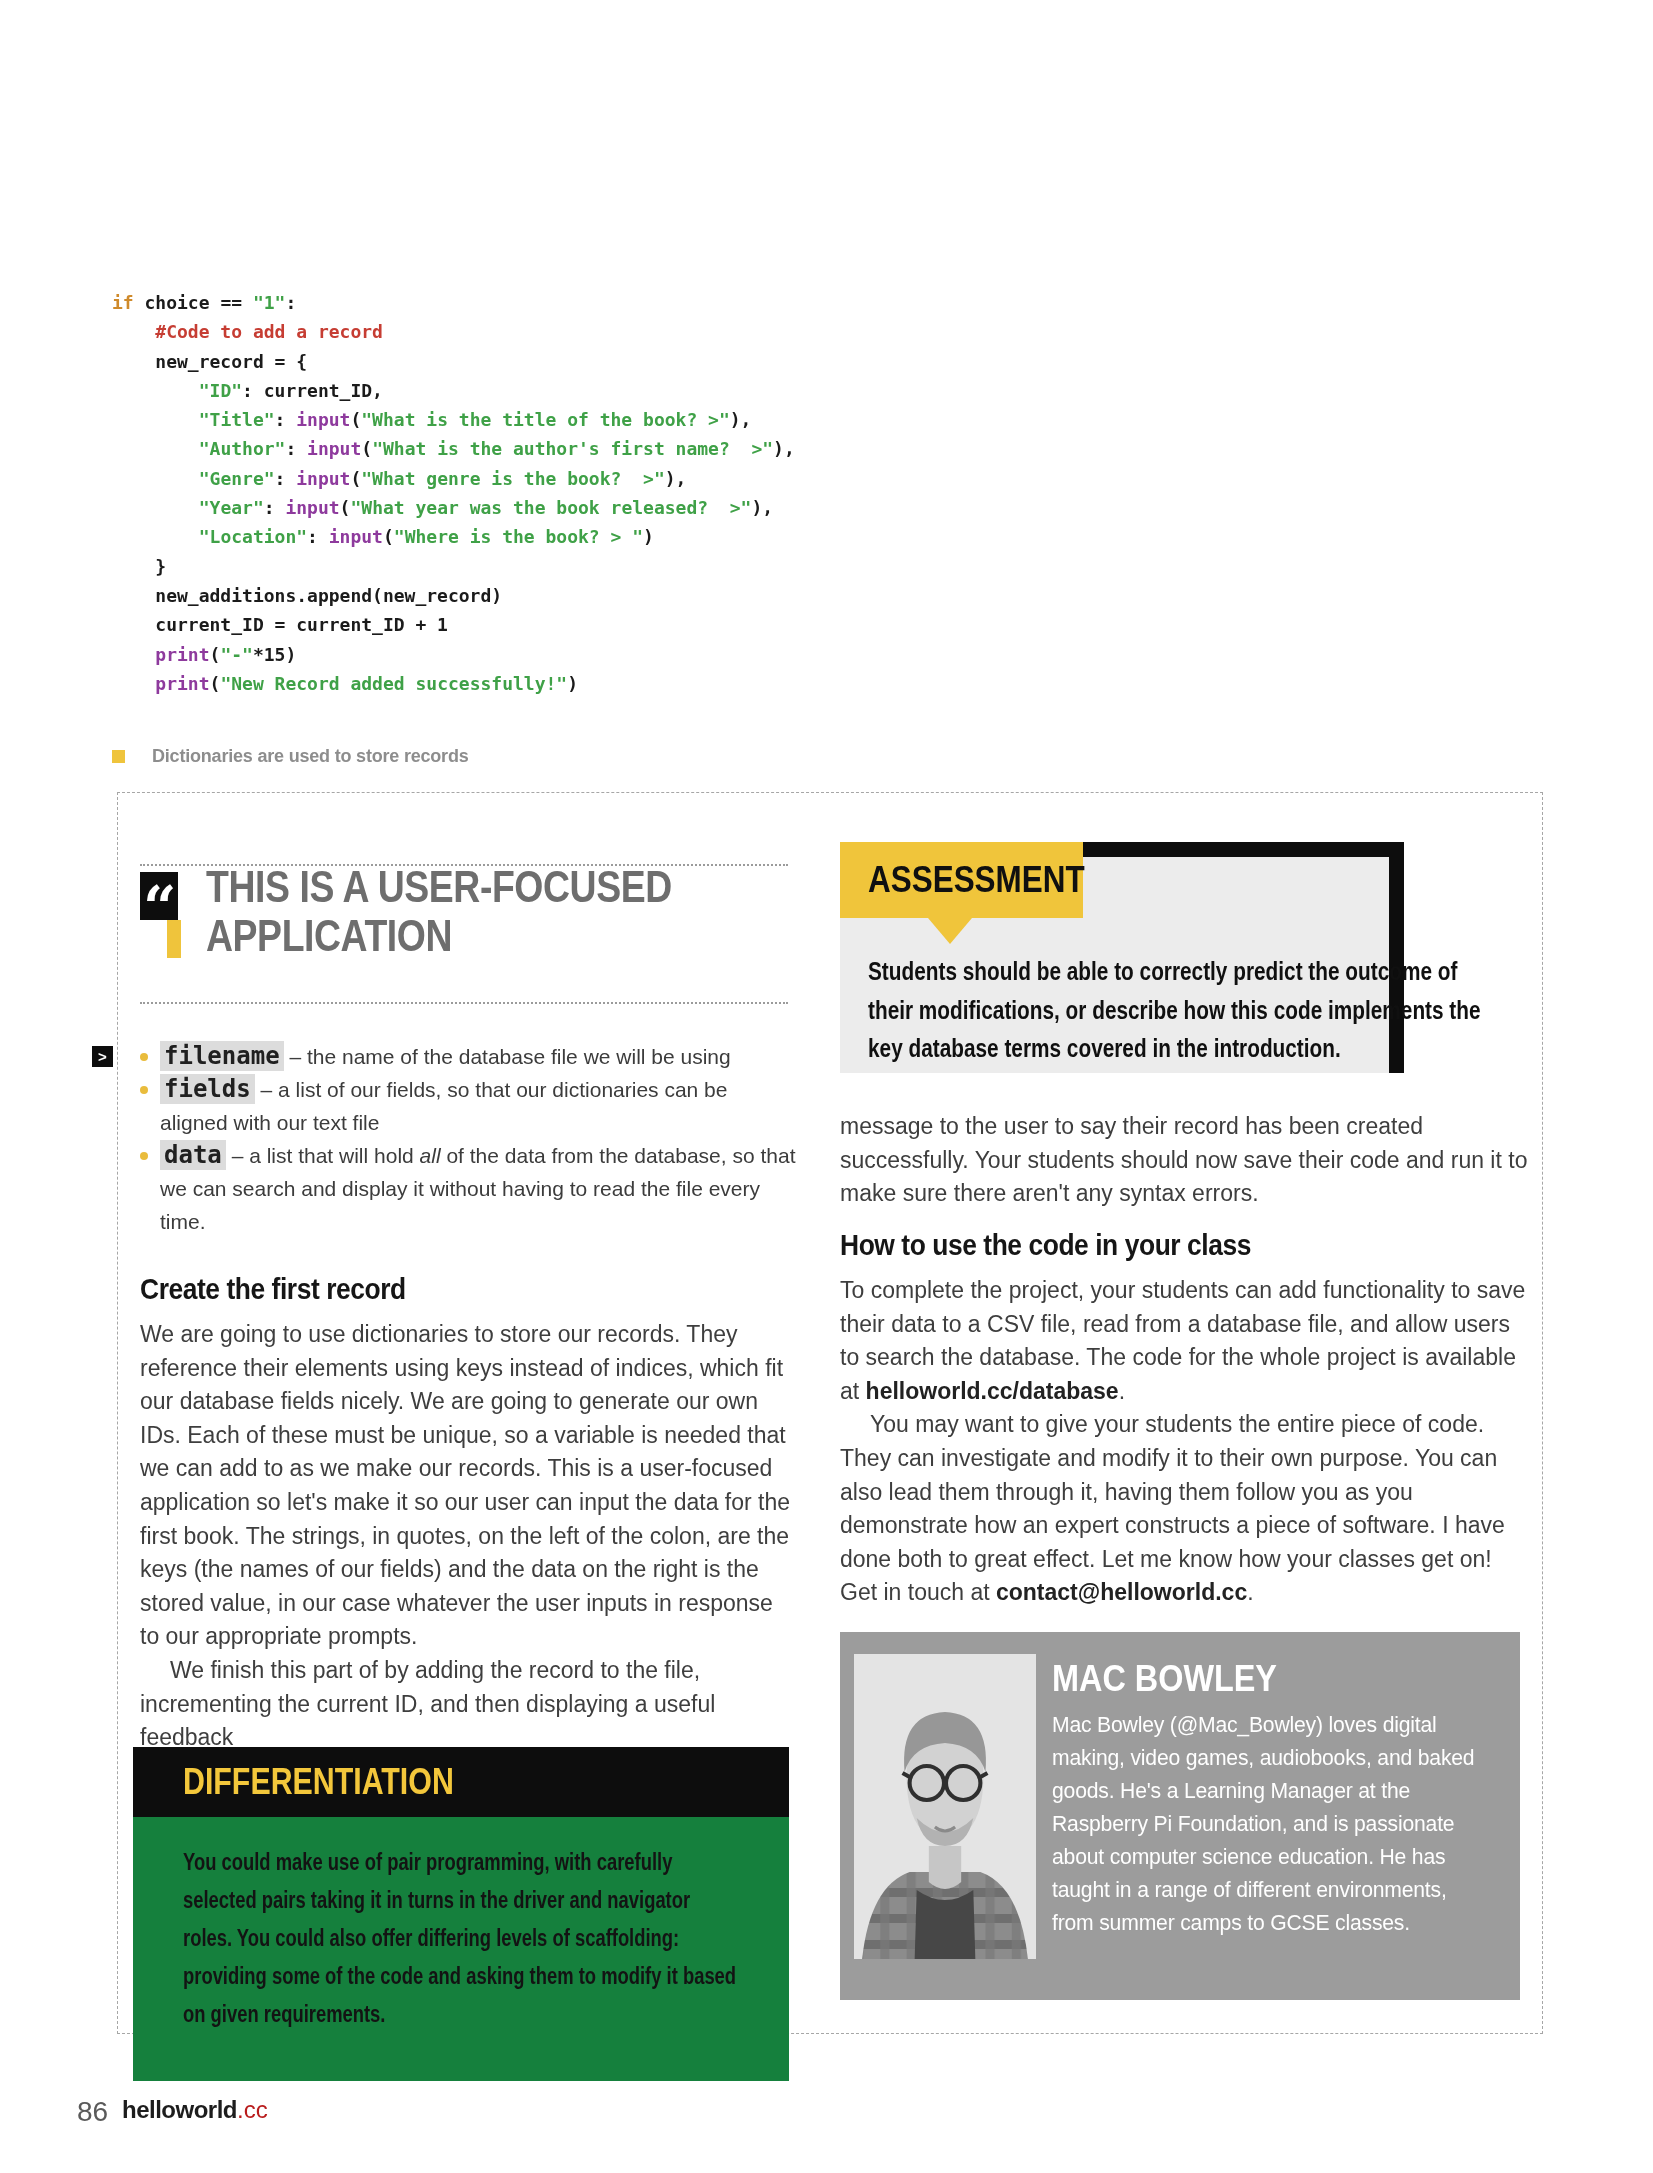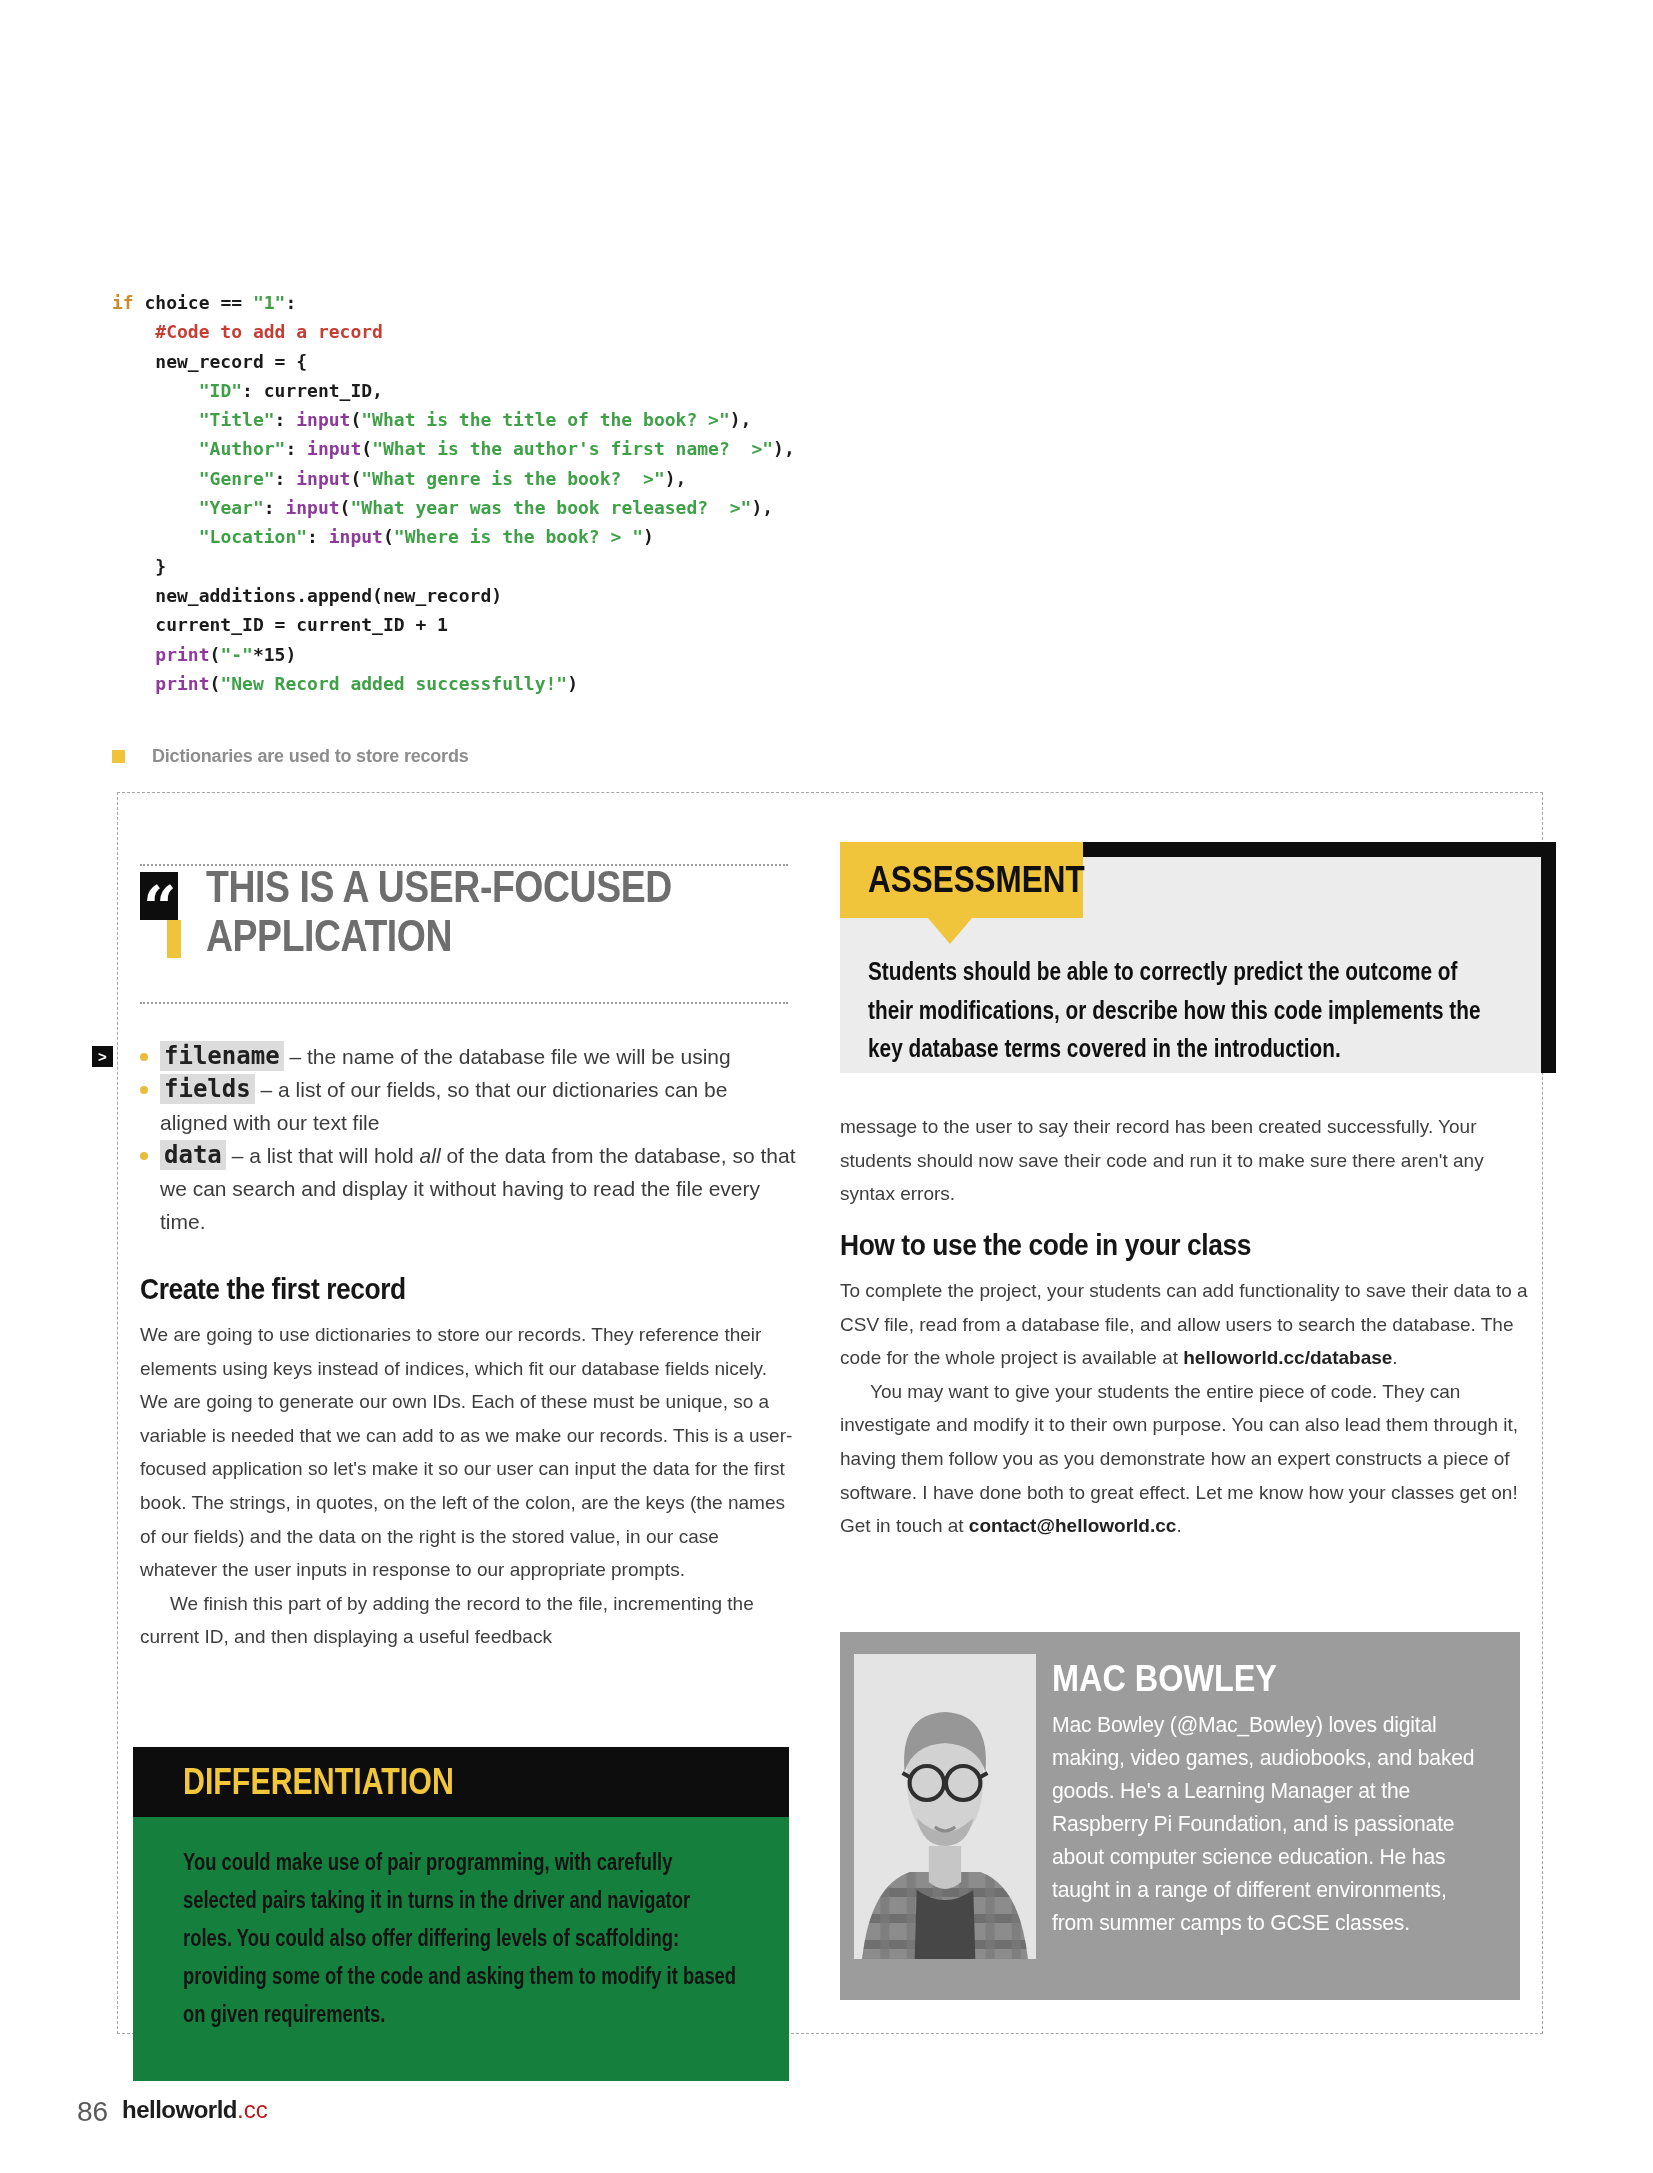--- a/index.html
+++ b/index.html
@@ -52,39 +52,39 @@
   .bullet-dot{position:absolute;left:0;top:13px;width:8px;height:8px;border-radius:50%;background:#e9bc3c;}
   .code-term{font-family:"DejaVu Sans Mono", monospace;font-size:24px;font-weight:600;
     background:#dcdcdc;color:#202020;padding:1px 4px;}
   .bullet-item em{font-style:italic;}
 
   
   .sec-heading{font-size:30px;font-weight:bold;color:#161616;transform:scaleX(.88);
     transform-origin:0 0;white-space:nowrap;letter-spacing:-0.5px;}
   #heading-create{left:140px;top:1272px;}
   #heading-howto{left:840px;top:1228px;}
-  .body-copy{font-size:19px;line-height:33.6px;color:#3e3e3e;}
+  .body-copy{font-size:23px;line-height:33.6px;color:#3e3e3e;}
   .body-copy p{margin:0;}
   .body-copy p.indent{text-indent:30px;}
   .body-copy .bold{font-weight:bold;color:#222;}
   #left-paras{left:140px;top:1318px;width:656px;}
   #rc-continuation{left:840px;top:1110px;width:688px;}
   #rc-paras{left:840px;top:1274px;width:688px;}
 
   
   #diff-box{left:133px;top:1700px;width:656px;margin-top:47px;}
   #diff-header{height:70px;background:#0d0d0d;display:flex;align-items:center;padding-left:50px;}
   #diff-title{font-size:37px;font-weight:bold;color:#f3c73b;transform:scaleX(.82);
     transform-origin:0 50%;white-space:nowrap;}
   #diff-body{background:#15803d;padding:26px 0 48px 50px;}
   #diff-body .cond-block{width:700px;transform:scaleX(.8);transform-origin:0 0;
     font-size:23px;line-height:38px;font-weight:bold;color:#131313;}
 
   
-  #assess-box{left:840px;top:842px;width:716px;height:231px;background:#ececec;
+  #assess-box{left:840px;top:842px;width:564px;height:231px;background:#ececec;
     border-top:15px solid #0d0d0d;border-right:15px solid #0d0d0d;box-sizing:border-box;}
   #assess-header{position:absolute;left:0;top:-15px;width:243px;height:76px;background:#f0c53b;
     display:flex;align-items:center;padding-left:28px;box-sizing:border-box;}
   #assess-title{font-size:37px;font-weight:bold;color:#101010;transform:scaleX(.85);
     transform-origin:0 50%;white-space:nowrap;}
   #assess-pointer{position:absolute;left:88px;top:61px;width:0;height:0;
     border-left:22px solid transparent;border-right:22px solid transparent;border-top:26px solid #f0c53b;}
   #assess-body{position:absolute;left:28px;top:95px;width:770px;transform:scaleX(.8);
     transform-origin:0 0;font-size:26px;line-height:38.5px;font-weight:bold;color:#101010;}
 

